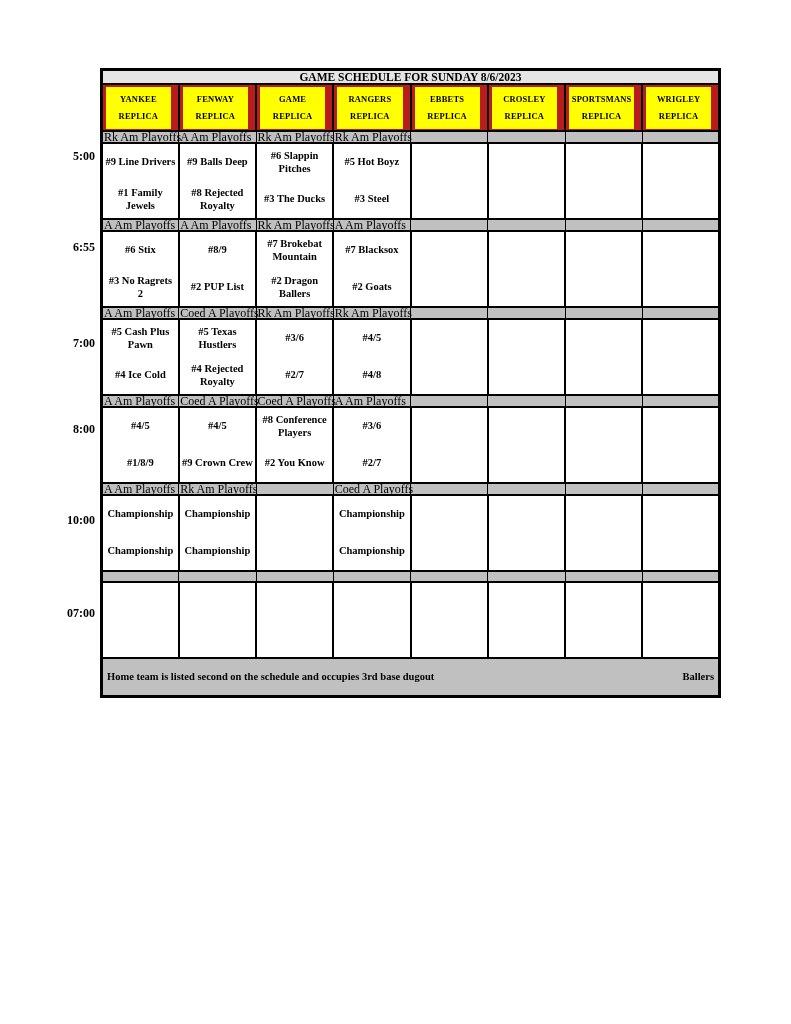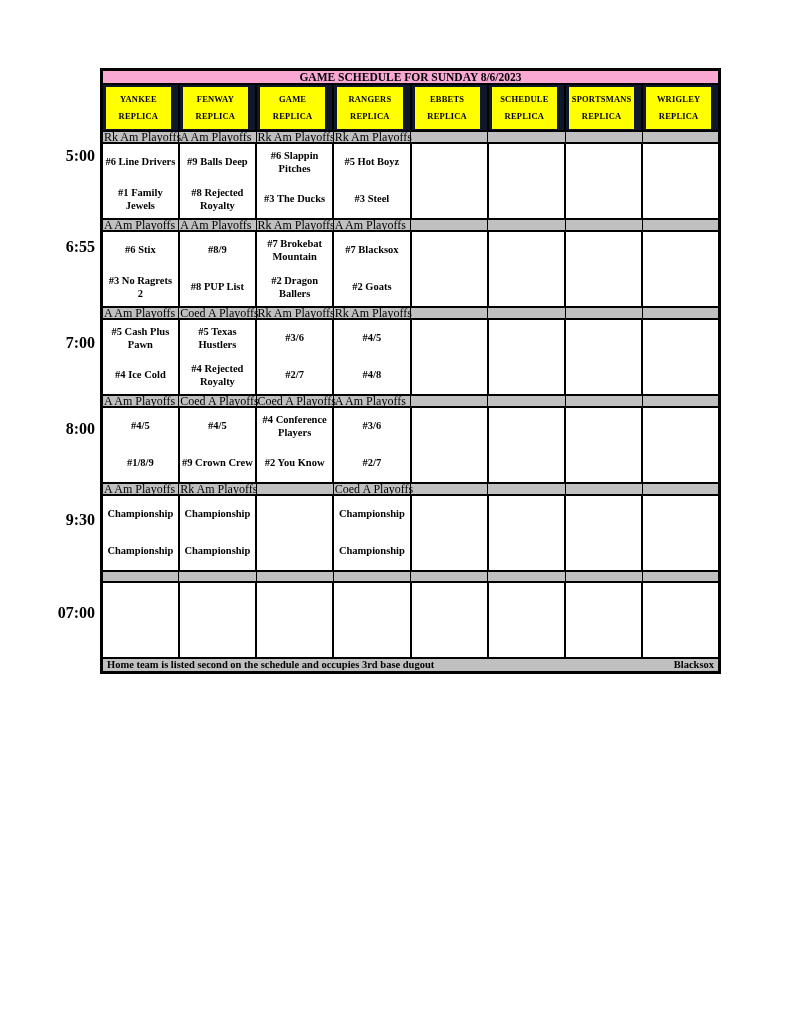--- a/index.html
+++ b/index.html
@@ -7,25 +7,25 @@
   .page{position:relative;width:791px;height:1024px;background:#fff;overflow:hidden;}
 
   table.sched{
     position:absolute;left:100px;top:68px;width:621px;
     border-collapse:collapse;table-layout:fixed;
     border:3px solid #000;
   }
   td{border:2px solid #000;padding:0;overflow:visible;}
 
   td.title{
-    height:12px;background:#f9a8d4;text-align:center;
+    height:12px;background:#e5e5e5;text-align:center;
     font-weight:bold;font-size:11.5px;line-height:12px;
   }
 
-  td.field{height:42px;background:#0f172a;padding:2px 7px 1px 3px;vertical-align:top;}
+  td.field{height:42px;background:#b91c1c;padding:2px 7px 1px 3px;vertical-align:top;}
   .chip{
     background:#ffff00;height:100%;
     display:flex;flex-direction:column;justify-content:space-evenly;align-items:center;
     text-align:center;
   }
   .fname,.ftype{font-weight:bold;font-size:8.5px;line-height:9px;letter-spacing:.2px;}
 
   td.sub{
     height:9px;background:#c0c0c0;
     border-left:1px solid #000;border-right:1px solid #000;
@@ -41,39 +41,39 @@
   .gwrap{display:flex;flex-direction:column;height:74px;}
   .slot{
     flex:1;display:flex;align-items:center;justify-content:center;
     text-align:center;font-weight:bold;font-size:10.5px;line-height:1.15;
     padding:0 2px;overflow-wrap:break-word;
   }
 
   td.footer{height:12px;background:#c0c0c0;}
   .foot{
     display:flex;justify-content:space-between;align-items:center;
-    font-weight:bold;font-size:10.5px;line-height:12px;padding:0 4px;
+    font-weight:bold;font-size:10.5px;line-height:12px;padding:12px 4px;
   }
 
   .time{
     position:absolute;left:30px;width:65px;text-align:right;
-    font-weight:bold;font-size:16px;line-height:14px;
+    font-weight:bold;font-size:12px;line-height:14px;
   }
   .t0{top:149px}.t1{top:240px}.t2{top:336px}.t3{top:422px}.t4{top:513px}.t5{top:606px}
 </style>
 </head>
 <body>
 
 <div class="page">
 
   <div class="time t0">5:00</div>
   <div class="time t1">6:55</div>
   <div class="time t2">7:00</div>
   <div class="time t3">8:00</div>
-  <div class="time t4">9:30</div>
+  <div class="time t4">10:00</div>
   <div class="time t5">07:00</div>
 
   <table class="sched">
     <colgroup>
       <col style="width:12.5%">
         <col style="width:12.5%">
         <col style="width:12.5%">
         <col style="width:12.5%">
       <col style="width:12.5%">
         <col style="width:12.5%">
@@ -112,21 +112,21 @@
             </div>
           </td>
       <td class="field">
             <div class="chip">
               <div class="fname">EBBETS</div>
               <div class="ftype">REPLICA</div>
             </div>
           </td>
       <td class="field">
             <div class="chip">
-              <div class="fname">SCHEDULE</div>
+              <div class="fname">CROSLEY</div>
               <div class="ftype">REPLICA</div>
             </div>
           </td>
       <td class="field">
             <div class="chip">
               <div class="fname">SPORTSMANS</div>
               <div class="ftype">REPLICA</div>
             </div>
           </td>
       <td class="field">
@@ -159,21 +159,21 @@
       <td class="sub">
             <span class="subtext"></span>
           </td>
       <td class="sub">
             <span class="subtext"></span>
           </td>
     </tr>
     <tr>
       <td class="game">
             <div class="gwrap">
-              <div class="slot">#6 Line Drivers</div>
+              <div class="slot">#9 Line Drivers</div>
               <div class="slot">#1 Family Jewels</div>
             </div>
           </td>
       <td class="game">
             <div class="gwrap">
               <div class="slot">#9 Balls Deep</div>
               <div class="slot">#8 Rejected Royalty</div>
             </div>
           </td>
       <td class="game">
@@ -243,21 +243,21 @@
     <tr>
       <td class="game">
             <div class="gwrap">
               <div class="slot">#6 Stix</div>
               <div class="slot">#3 No Ragrets 2</div>
             </div>
           </td>
       <td class="game">
             <div class="gwrap">
               <div class="slot">#8/9</div>
-              <div class="slot">#8 PUP List</div>
+              <div class="slot">#2 PUP List</div>
             </div>
           </td>
       <td class="game">
             <div class="gwrap">
               <div class="slot">#7 Brokebat Mountain</div>
               <div class="slot">#2 Dragon Ballers</div>
             </div>
           </td>
       <td class="game">
             <div class="gwrap">
@@ -402,21 +402,21 @@
             </div>
           </td>
       <td class="game">
             <div class="gwrap">
               <div class="slot">#4/5</div>
               <div class="slot">#9 Crown Crew</div>
             </div>
           </td>
       <td class="game">
             <div class="gwrap">
-              <div class="slot">#4 Conference Players</div>
+              <div class="slot">#8 Conference Players</div>
               <div class="slot">#2 You Know</div>
             </div>
           </td>
       <td class="game">
             <div class="gwrap">
               <div class="slot">#3/6</div>
               <div class="slot">#2/7</div>
             </div>
           </td>
       <td class="game">
@@ -596,19 +596,19 @@
               <div class="slot"></div>
               <div class="slot"></div>
             </div>
           </td>
     </tr>
 
     <tr>
       <td class="footer" colspan="8">
         <div class="foot">
           <span>Home team is listed second on the schedule and occupies 3rd base dugout</span>
-          <span>Blacksox</span>
+          <span>Ballers</span>
         </div>
       </td>
     </tr>
   </tbody>
     </table>
 </div>
 
 </body></html>

